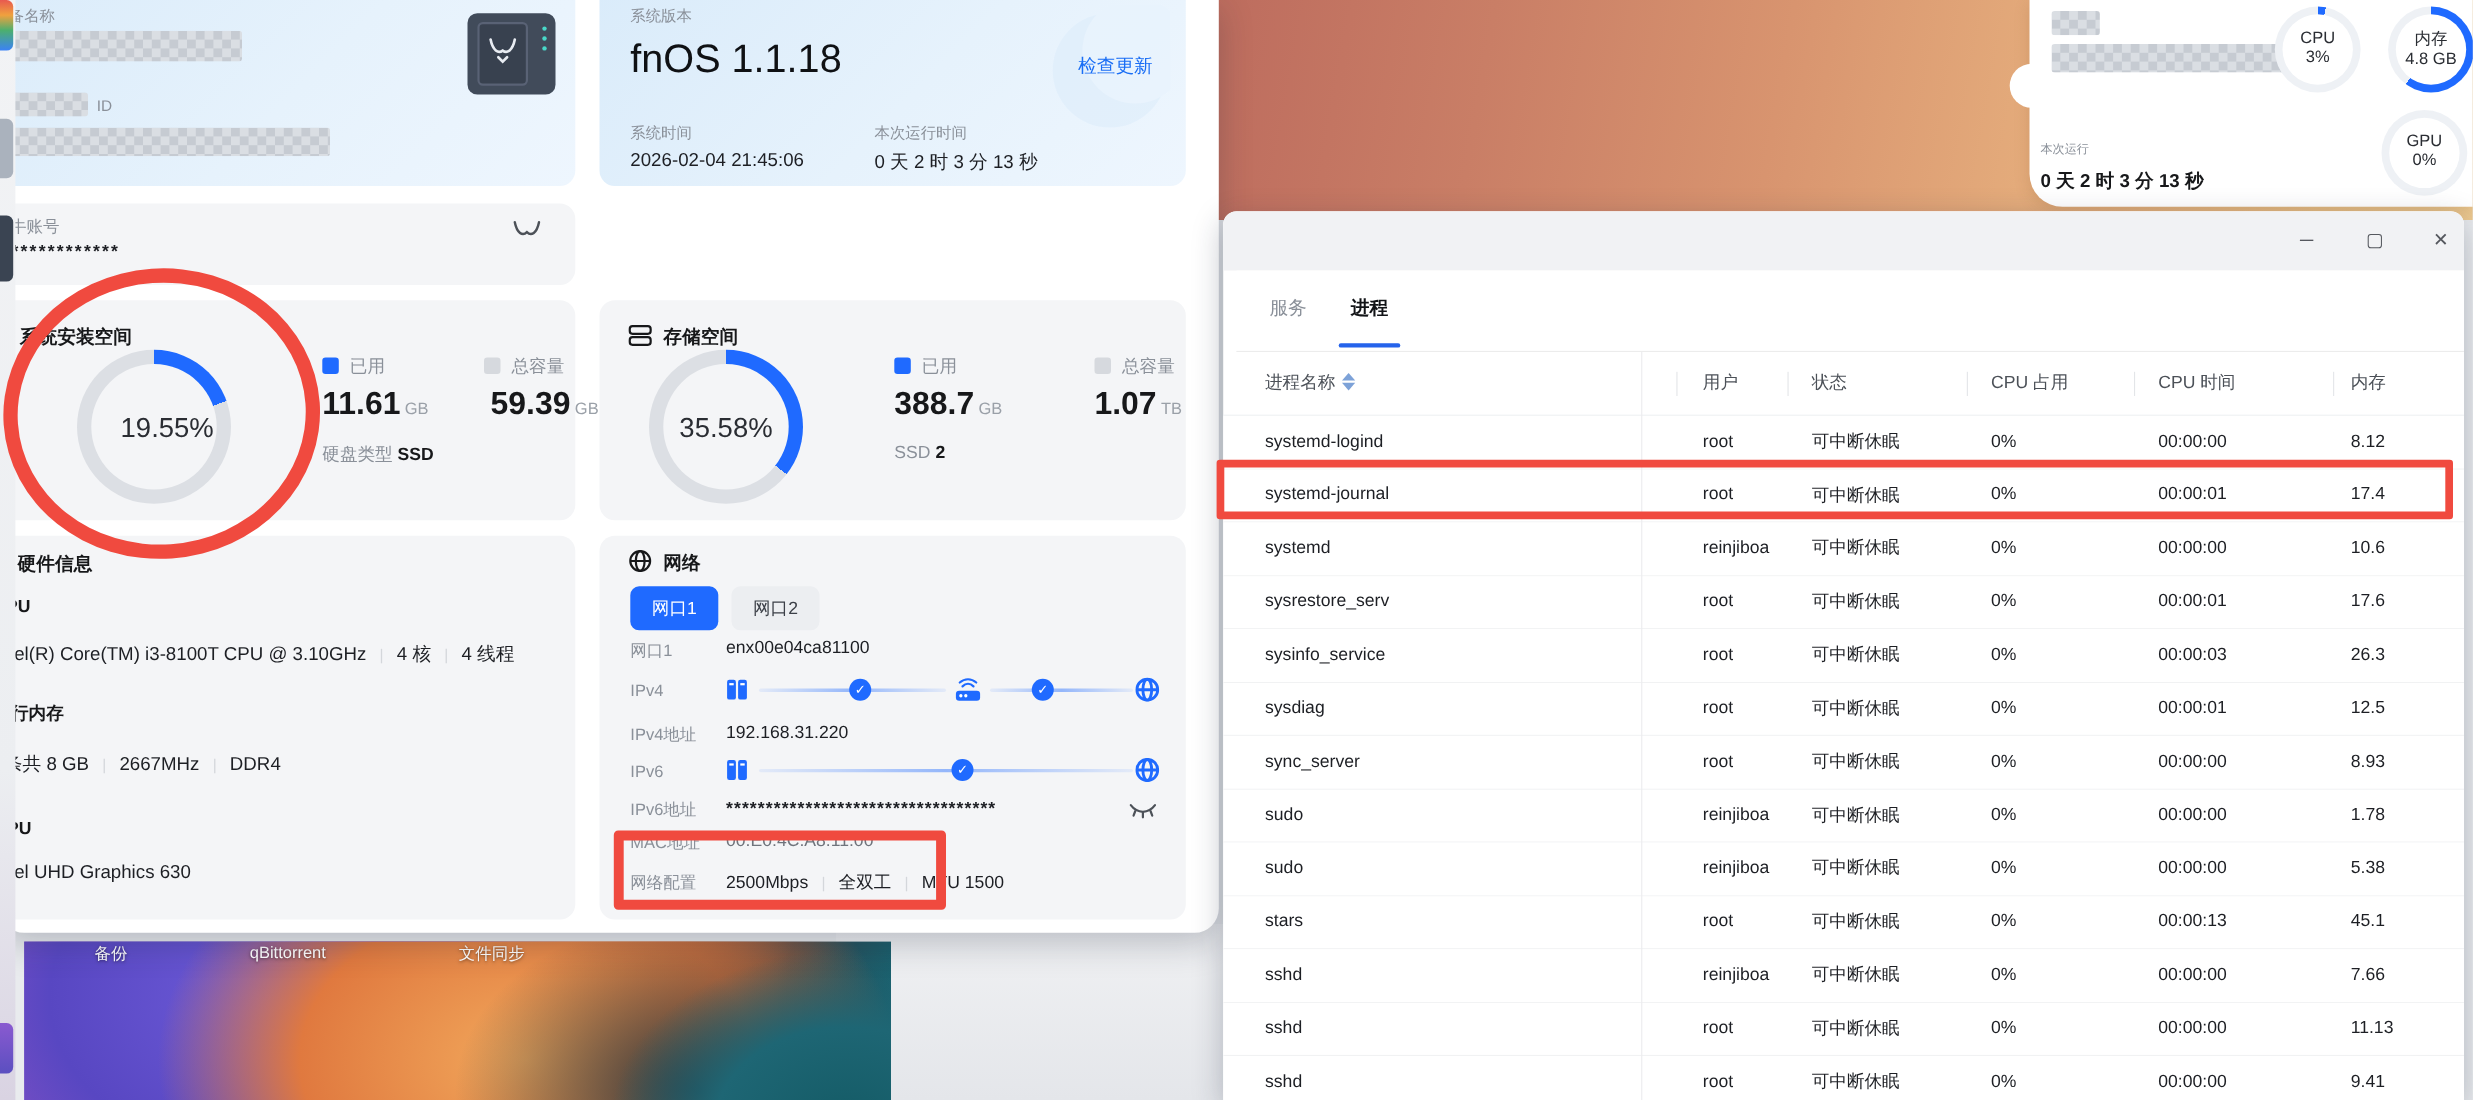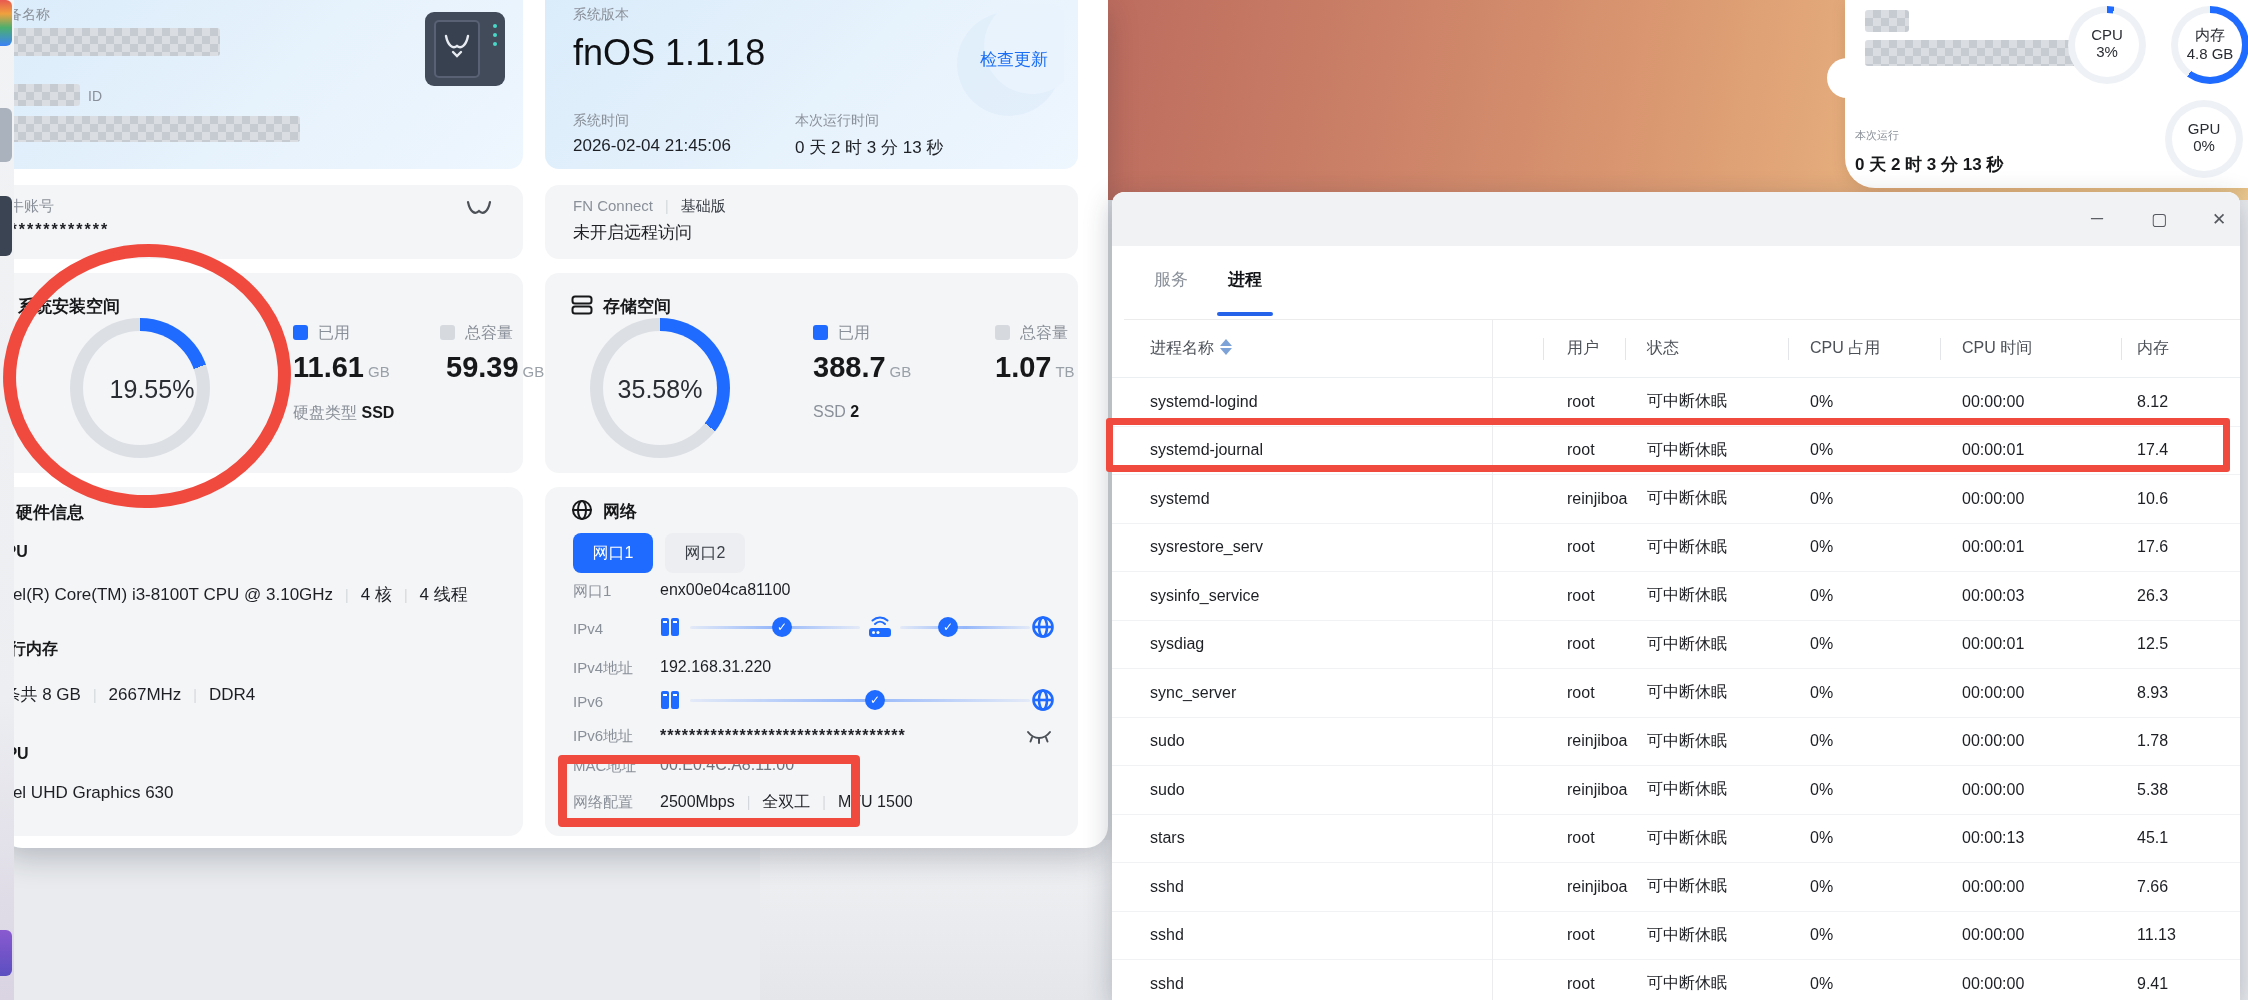--- a/index.html
+++ b/index.html
@@ -66,21 +66,21 @@
   .win-btn { position:absolute; top:14px; width:26px; height:26px; color:#55585e; font-size:17px; display:flex; align-items:center; justify-content:center; }
   .tab { position:absolute; top:22px; font-size:17px; }
   .tab.idle { color:#8a9099; }
   .tab.active { color:#121417; font-weight:bold; }
   #tab-underline { position:absolute; left:93px; top:66px; width:56px; height:4px; border-radius:2px; background:#2563eb; }
   #tabs-area { position:absolute; left:12px; top:54px; width:100%; height:74px; background:#fff; border-bottom:1px solid #ececec; }
   #table-area { position:absolute; left:0; top:128px; width:100%; height:680px; }
   .phead { display:flex; height:58px; align-items:center; border-bottom:1px solid #eceff1; color:#4c5158; font-size:16px; }
   .prow { display:flex; height:48.5px; align-items:center; border-bottom:1px solid #f1f2f3; color:#1d1f24; font-size:16px; background:#fff; }
   .c-name { width:380px; padding-left:38px; }
-  .c-user { width:155px; padding-left:75px; }
+  .c-user { width:155px; padding-left:56px; }
   .c-status { width:163px; }
   .c-cpu { width:152px; }
   .c-time { width:175px; }
   .c-mem { flex:1; }
   .hdiv { display:inline-block; width:1px; height:22px; background:#e3e5e8; position:absolute; top:18px; }
   #col-divider { position:absolute; left:380px; top:0; width:1px; height:680px; background:#ececee; }
   .sort-icon { display:inline-block; position:relative; width:12px; height:16px; margin-left:6px; vertical-align:-2px; }
   .sort-icon i { position:absolute; left:0; width:0; height:0; border-left:6px solid transparent; border-right:6px solid transparent; }
   .sort-icon .up { top:0; border-bottom:7px solid #7da2d8; }
   .sort-icon .dn { bottom:0; border-top:7px solid #7da2d8; }
@@ -91,20 +91,25 @@
   svg { display:block; }
 </style>
 </head>
 <body>
 
 <div id="stage">
 
   <div class="abs" id="orange-bg"></div>
   <div class="abs" id="bottom-gray"></div>
 
+  <div class="abs" id="wallpaper">
+    <div class="desk-label" style="left:64px;">备份</div>
+    <div class="desk-label" style="left:205px;">qBittorrent</div>
+    <div class="desk-label" style="left:395px;">文件同步</div>
+  </div>
 
   <div class="abs" id="overview">
 
     <div class="card card-blue" style="left:-30px; top:-30px; width:553px; height:199px;">
       <div class="lbl" style="left:24px; top:36px;">设备名称</div>
       <div class="mosaic" style="left:40px; top:58px; width:210px; height:28px;"></div>
       <div class="lbl" style="left:118px; top:118px;">ID</div>
       <div class="mosaic" style="left:40px; top:114px; width:70px; height:22px;"></div>
       <div class="mosaic" style="left:40px; top:146px; width:290px; height:26px;"></div>
 
@@ -137,26 +142,20 @@
     </div>
 
     <div class="card" style="left:-30px; top:185px; width:553px; height:74px;">
       <div class="lbl" style="left:24px; top:12px; font-size:15px;">飞牛账号</div>
       <div class="val" style="left:24px; top:36px; letter-spacing:2px; font-weight:bold;">**************</div>
       <svg class="abs" style="right:30px; top:14px;" width="28" height="20" viewBox="0 0 28 20">
         <path d="M3 3 C5 13 10 16 14 12 C18 16 23 13 25 3" fill="none" stroke="#4c5158" stroke-width="2.2" stroke-linecap="round"></path>
       </svg>
     </div>
 
-    <div class="card" style="left:545px; top:185px; width:533px; height:74px;">
-      <div class="abs" style="left:28px; top:12px; font-size:15px; color:#8a9099;">
-        <span>FN Connect</span><span class="divider-pipe">|</span><span style="color:#3c4048;">基础版</span>
-      </div>
-      <div class="val" style="left:28px; top:36px; font-size:17px;">未开启远程访问</div>
-    </div>
 
     <div class="card" style="left:-30px; top:273px; width:553px; height:200px;">
       <svg class="abs" style="left:20px; top:22px;" width="20" height="20" viewBox="0 0 20 20">
         <rect x="1.5" y="3" width="17" height="14" rx="3" fill="none" stroke="#17181a" stroke-width="2"></rect>
           <circle cx="10" cy="10" r="2.4" fill="#17181a"></circle>
       </svg>
       <div class="card-title" style="left:48px; top:22px;">系统安装空间</div>
       <div class="donut" style="left: 100px; top: 45px; background: conic-gradient(rgb(31, 106, 255) 19.55%, rgb(220, 223, 228) 0deg);"></div>
       <div class="donut-pct" style="left:112px; top:102px;">19.55%</div>
       <div class="legend-sq" style="left:323px; top:52px; background:#1f6aff;"></div>

